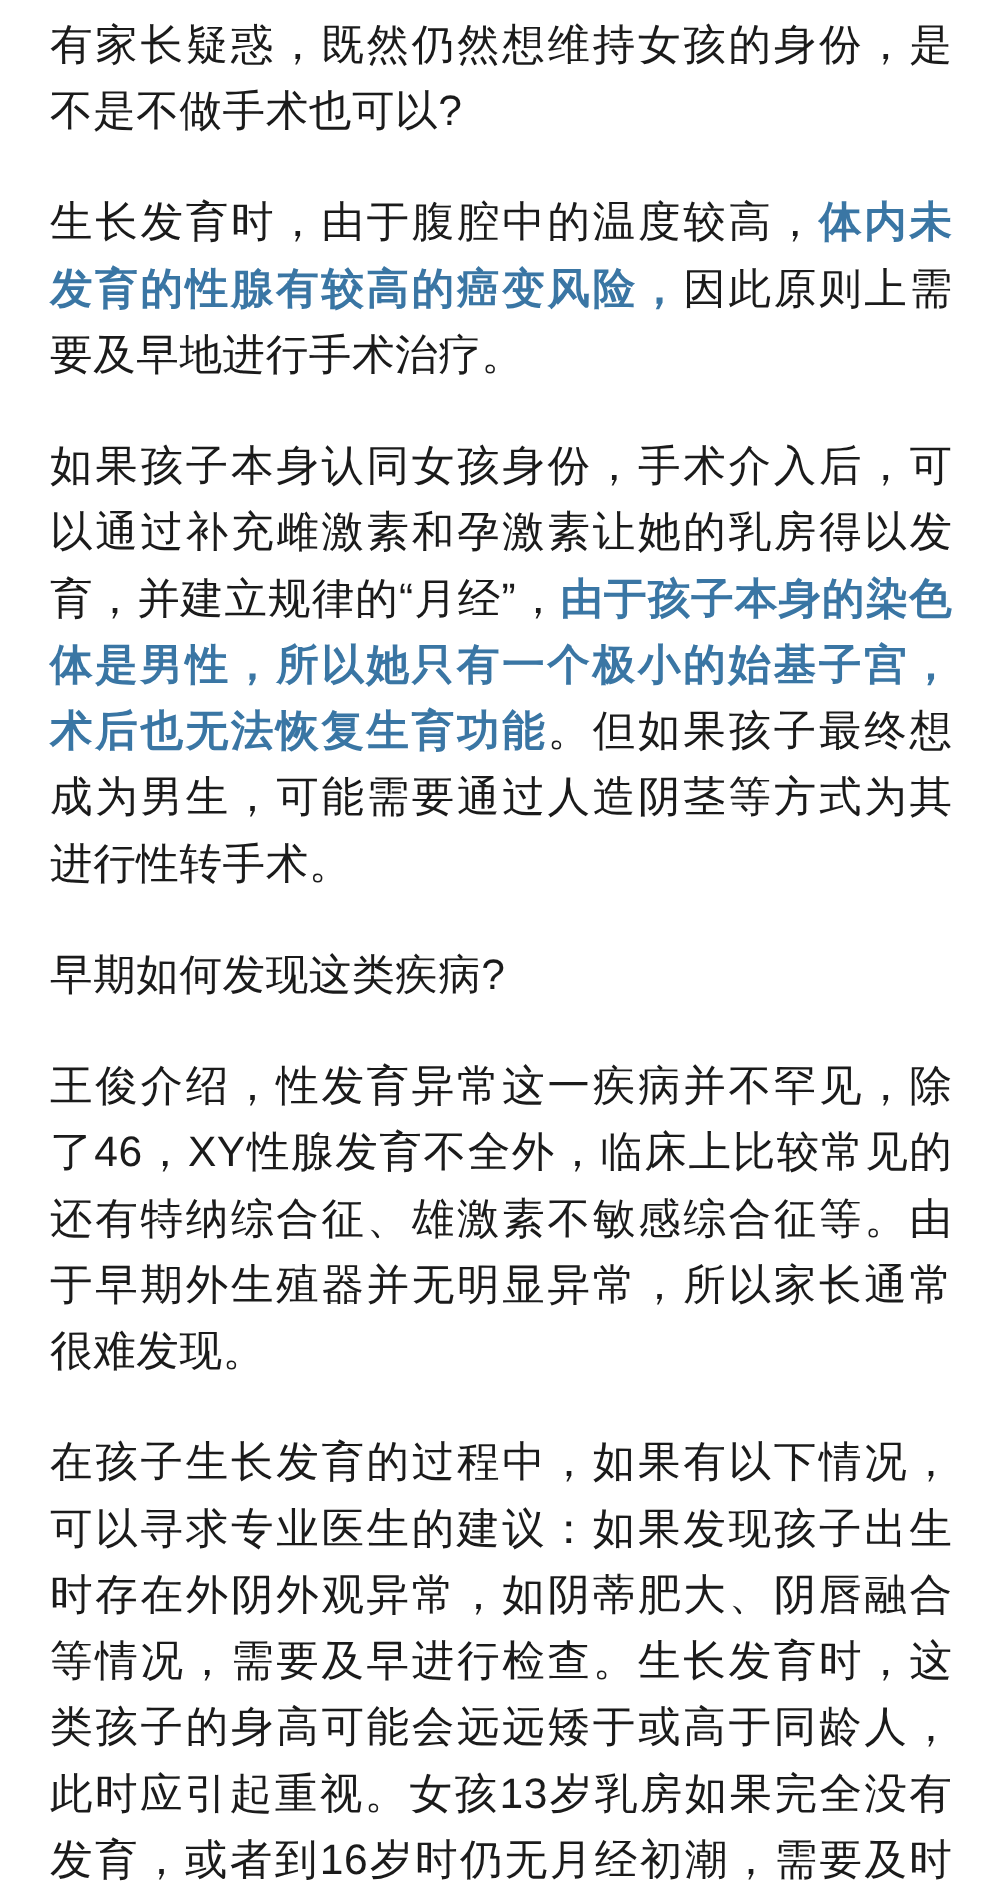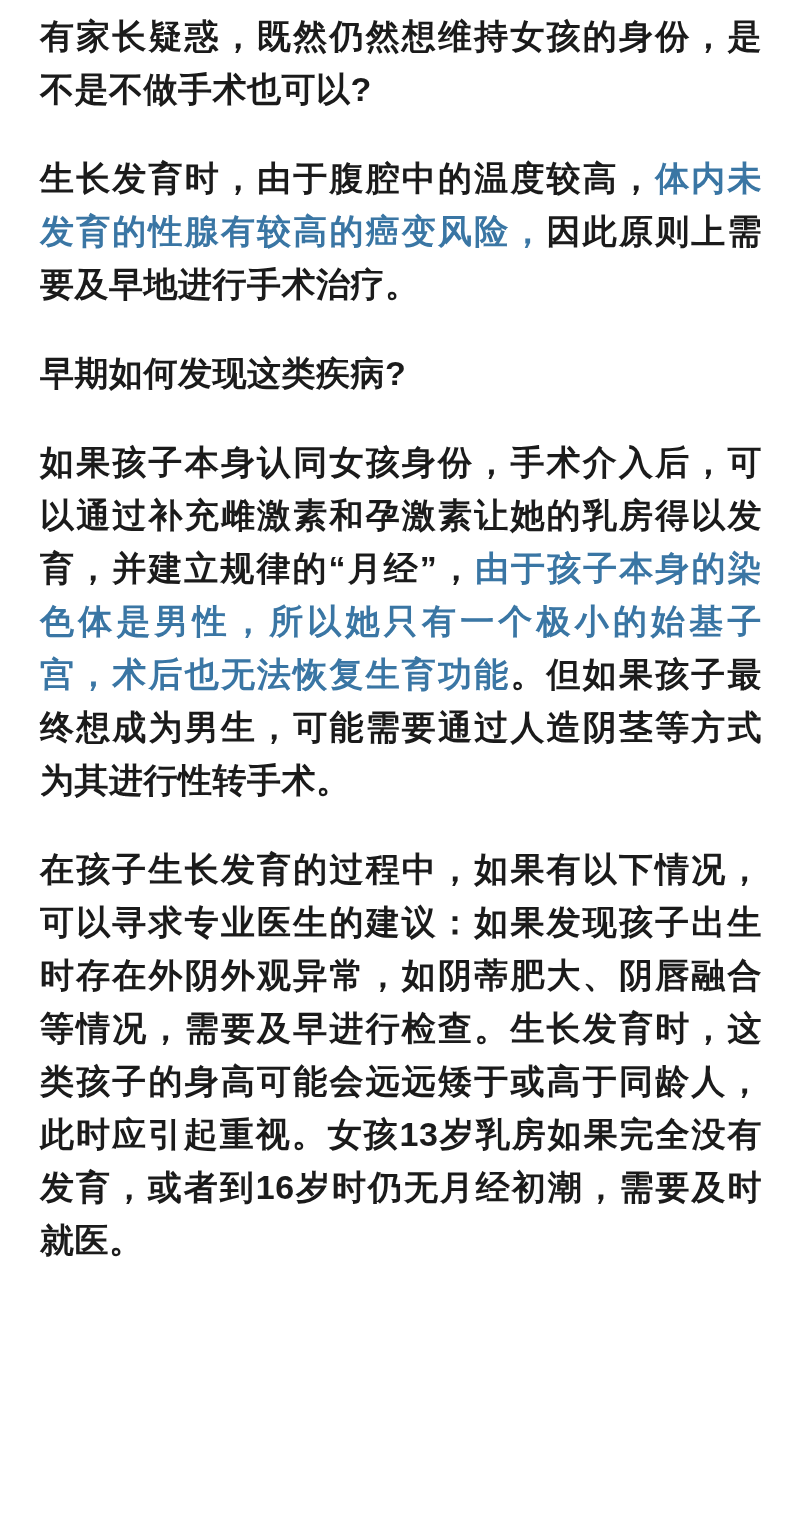--- a/index.html
+++ b/index.html
@@ -23,29 +23,30 @@
     color: var(--text-color, #1b1b1b);
     text-align: justify;
   }
   .para {
     margin: 0 0 36px 0;
   }
   .para:last-child {
     margin-bottom: 0;
   }
   .seg {
-    font-weight: 700;
+    font-weight: 400;
   }
   .seg.hl {
     color: var(--hl-color, #3a76a4);
     font-weight: 700;
   }
 </style>
 </head>
 <body style="background: rgb(255, 255, 255);">
 
 <article class="article">
     <p class="para"><span class="seg">有家长疑惑，既然仍然想维持女孩的身份，是不是不做手术也可以?</span></p>
     <p class="para"><span class="seg">生长发育时，由于腹腔中的温度较高，</span><span class="seg hl">体内未发育的性腺有较高的癌变风险，</span><span class="seg">因此原则上需要及早地进行手术治疗。</span></p>
+    <p class="para"><span class="seg">如果孩子本身认同女孩身份，手术介入后，可以通过补充雌激素和孕激素让她的乳房得以发育，并建立规律的“月经”，</span><span class="seg hl">由于孩子本身的染色体是男性，所以她只有一个极小的始基子宫，术后也无法恢复生育功能</span><span class="seg">。但如果孩子最终想成为男生，可能需要通过人造阴茎等方式为其进行性转手术。</span></p>
     <p class="para"><span class="seg">早期如何发现这类疾病?</span></p>
-    <p class="para"><span class="seg">如果孩子本身认同女孩身份，手术介入后，可以通过补充雌激素和孕激素让她的乳房得以发育，并建立规律的“月经”，</span><span class="seg hl">由于孩子本身的染色体是男性，所以她只有一个极小的始基子宫，术后也无法恢复生育功能</span><span class="seg">。但如果孩子最终想成为男生，可能需要通过人造阴茎等方式为其进行性转手术。</span></p>
+    <p class="para"><span class="seg">王俊介绍，性发育异常这一疾病并不罕见，除了46，XY性腺发育不全外，临床上比较常见的还有特纳综合征、雄激素不敏感综合征等。由于早期外生殖器并无明显异常，所以家长通常很难发现。</span></p>
     <p class="para"><span class="seg">在孩子生长发育的过程中，如果有以下情况，可以寻求专业医生的建议：如果发现孩子出生时存在外阴外观异常，如阴蒂肥大、阴唇融合等情况，需要及早进行检查。生长发育时，这类孩子的身高可能会远远矮于或高于同龄人，此时应引起重视。女孩13岁乳房如果完全没有发育，或者到16岁时仍无月经初潮，需要及时就医。</span></p>
   </article>
 
 </body></html>

